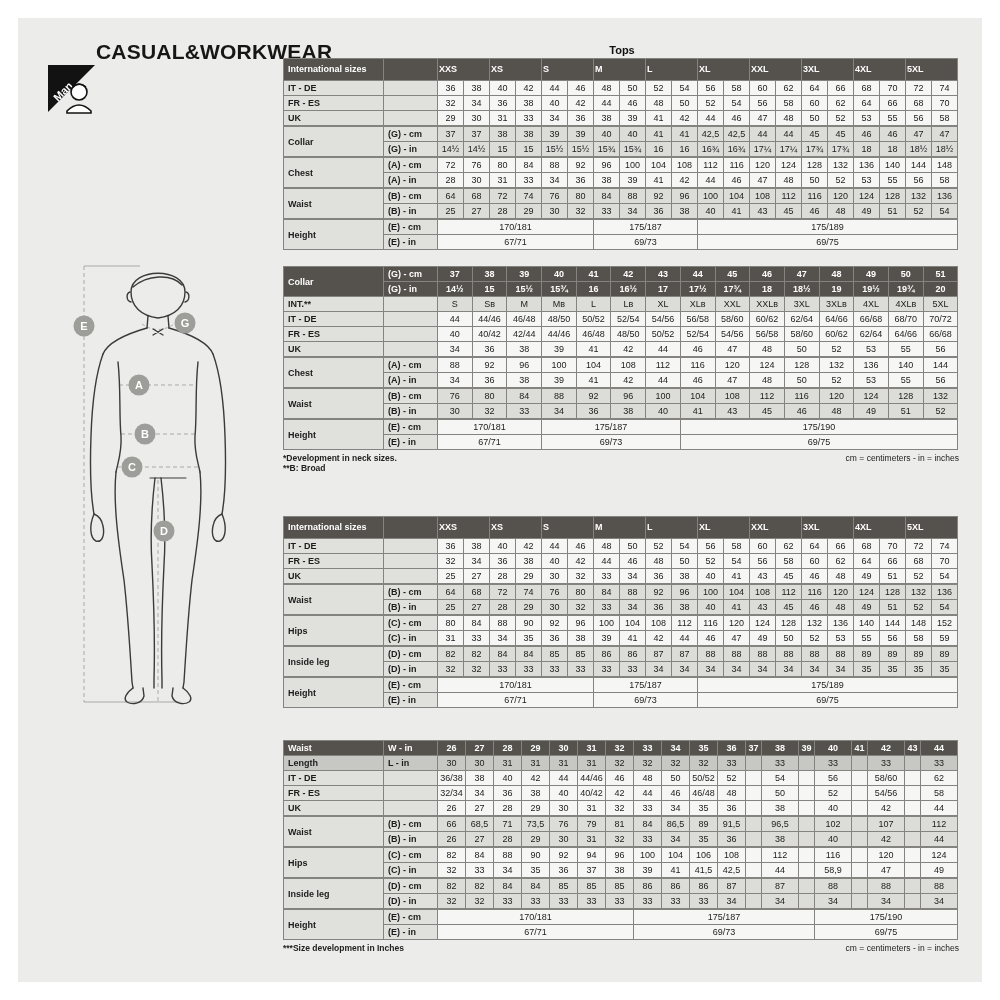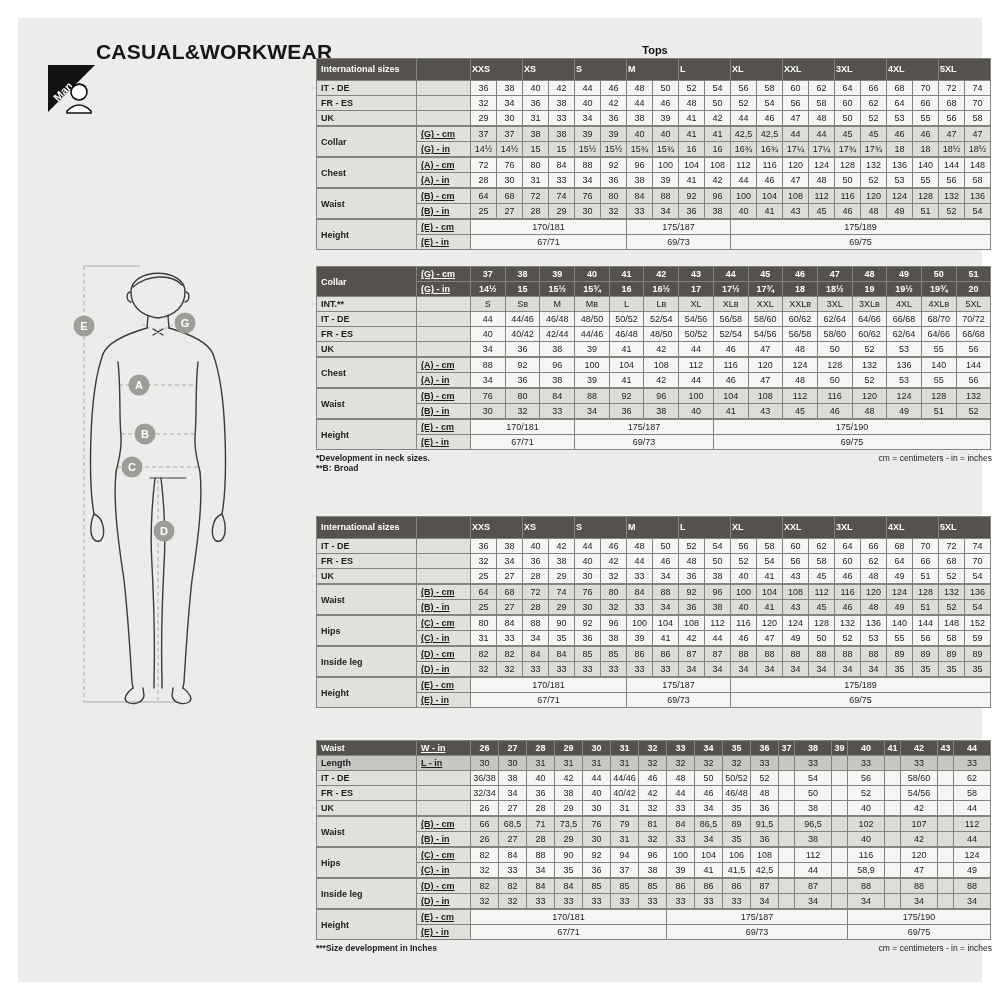--- a/index.html
+++ b/index.html
@@ -4,27 +4,27 @@
 <style>
   html,body{margin:0;padding:0;background:#ffffff;font-family:"Liberation Sans",sans-serif;}
   .canvas{position:relative;width:1000px;height:1000px;background:#ffffff;overflow:hidden;}
   .sheet{position:absolute;left:18px;top:18px;width:964px;height:964px;background:#ececea;}
 
   .brand{position:absolute;left:30px;top:22px;font-size:21px;font-weight:bold;letter-spacing:.2px;color:#161616;margin-left:48px;}
   .badge{position:absolute;left:30px;top:47px;width:52px;height:52px;}
 
   .diagram{position:absolute;left:40px;top:232px;width:215px;height:470px;}
 
-  .tsec{position:absolute;left:265px;width:678px;margin-left:33px;}
+  .tsec{position:absolute;left:265px;width:678px;}
   .tbl-title{width:678px;text-align:center;font-size:11px;font-weight:bold;color:#111;margin-bottom:2px;}
   table.sz{border-collapse:collapse;table-layout:fixed;width:612px;}
   table.sz td,table.sz th{border:1px solid #85837f;height:14px;line-height:14px;padding:0 1px;
      font-size:9px;font-weight:normal;text-align:center;color:#1c1c1c;overflow:hidden;white-space:nowrap;}
   table.sz th.lab{text-align:left;padding-left:4px;font-weight:bold;background:#e0e0dd;}
-  table.sz th.sub{text-align:left;padding-left:4px;font-weight:bold;background:#e0e0dd;text-decoration:underline;}
+  table.sz th.sub{text-align:left;padding-left:4px;font-weight:bold;background:#e0e0dd;}
   tr.w td{background:#f6f6f4;}
   tr.g td{background:#dcdcd9;}
   tr.hd th{background:#55524d;color:#ffffff;font-weight:bold;height:21px;line-height:21px;text-align:left;}
   tr.hd th.lab,tr.hd th.sub{background:#55524d;color:#fff;text-align:left;}
   tr.dark td,tr.dark th,tr.dark th.lab,tr.dark th.sub{background:#55524d;color:#ffffff;font-weight:bold;}
   tr.mid td{background:#c7c7c4;}
   tr.mid th.lab,tr.mid th.sub{background:#c7c7c4;}
   tr.tk td,tr.tk th{border-top-width:2px;}
   .fnotes{position:relative;width:678px;font-size:8.5px;color:#222;margin-top:3px;}
   .fn-left{position:absolute;left:0;top:0;font-weight:bold;}

